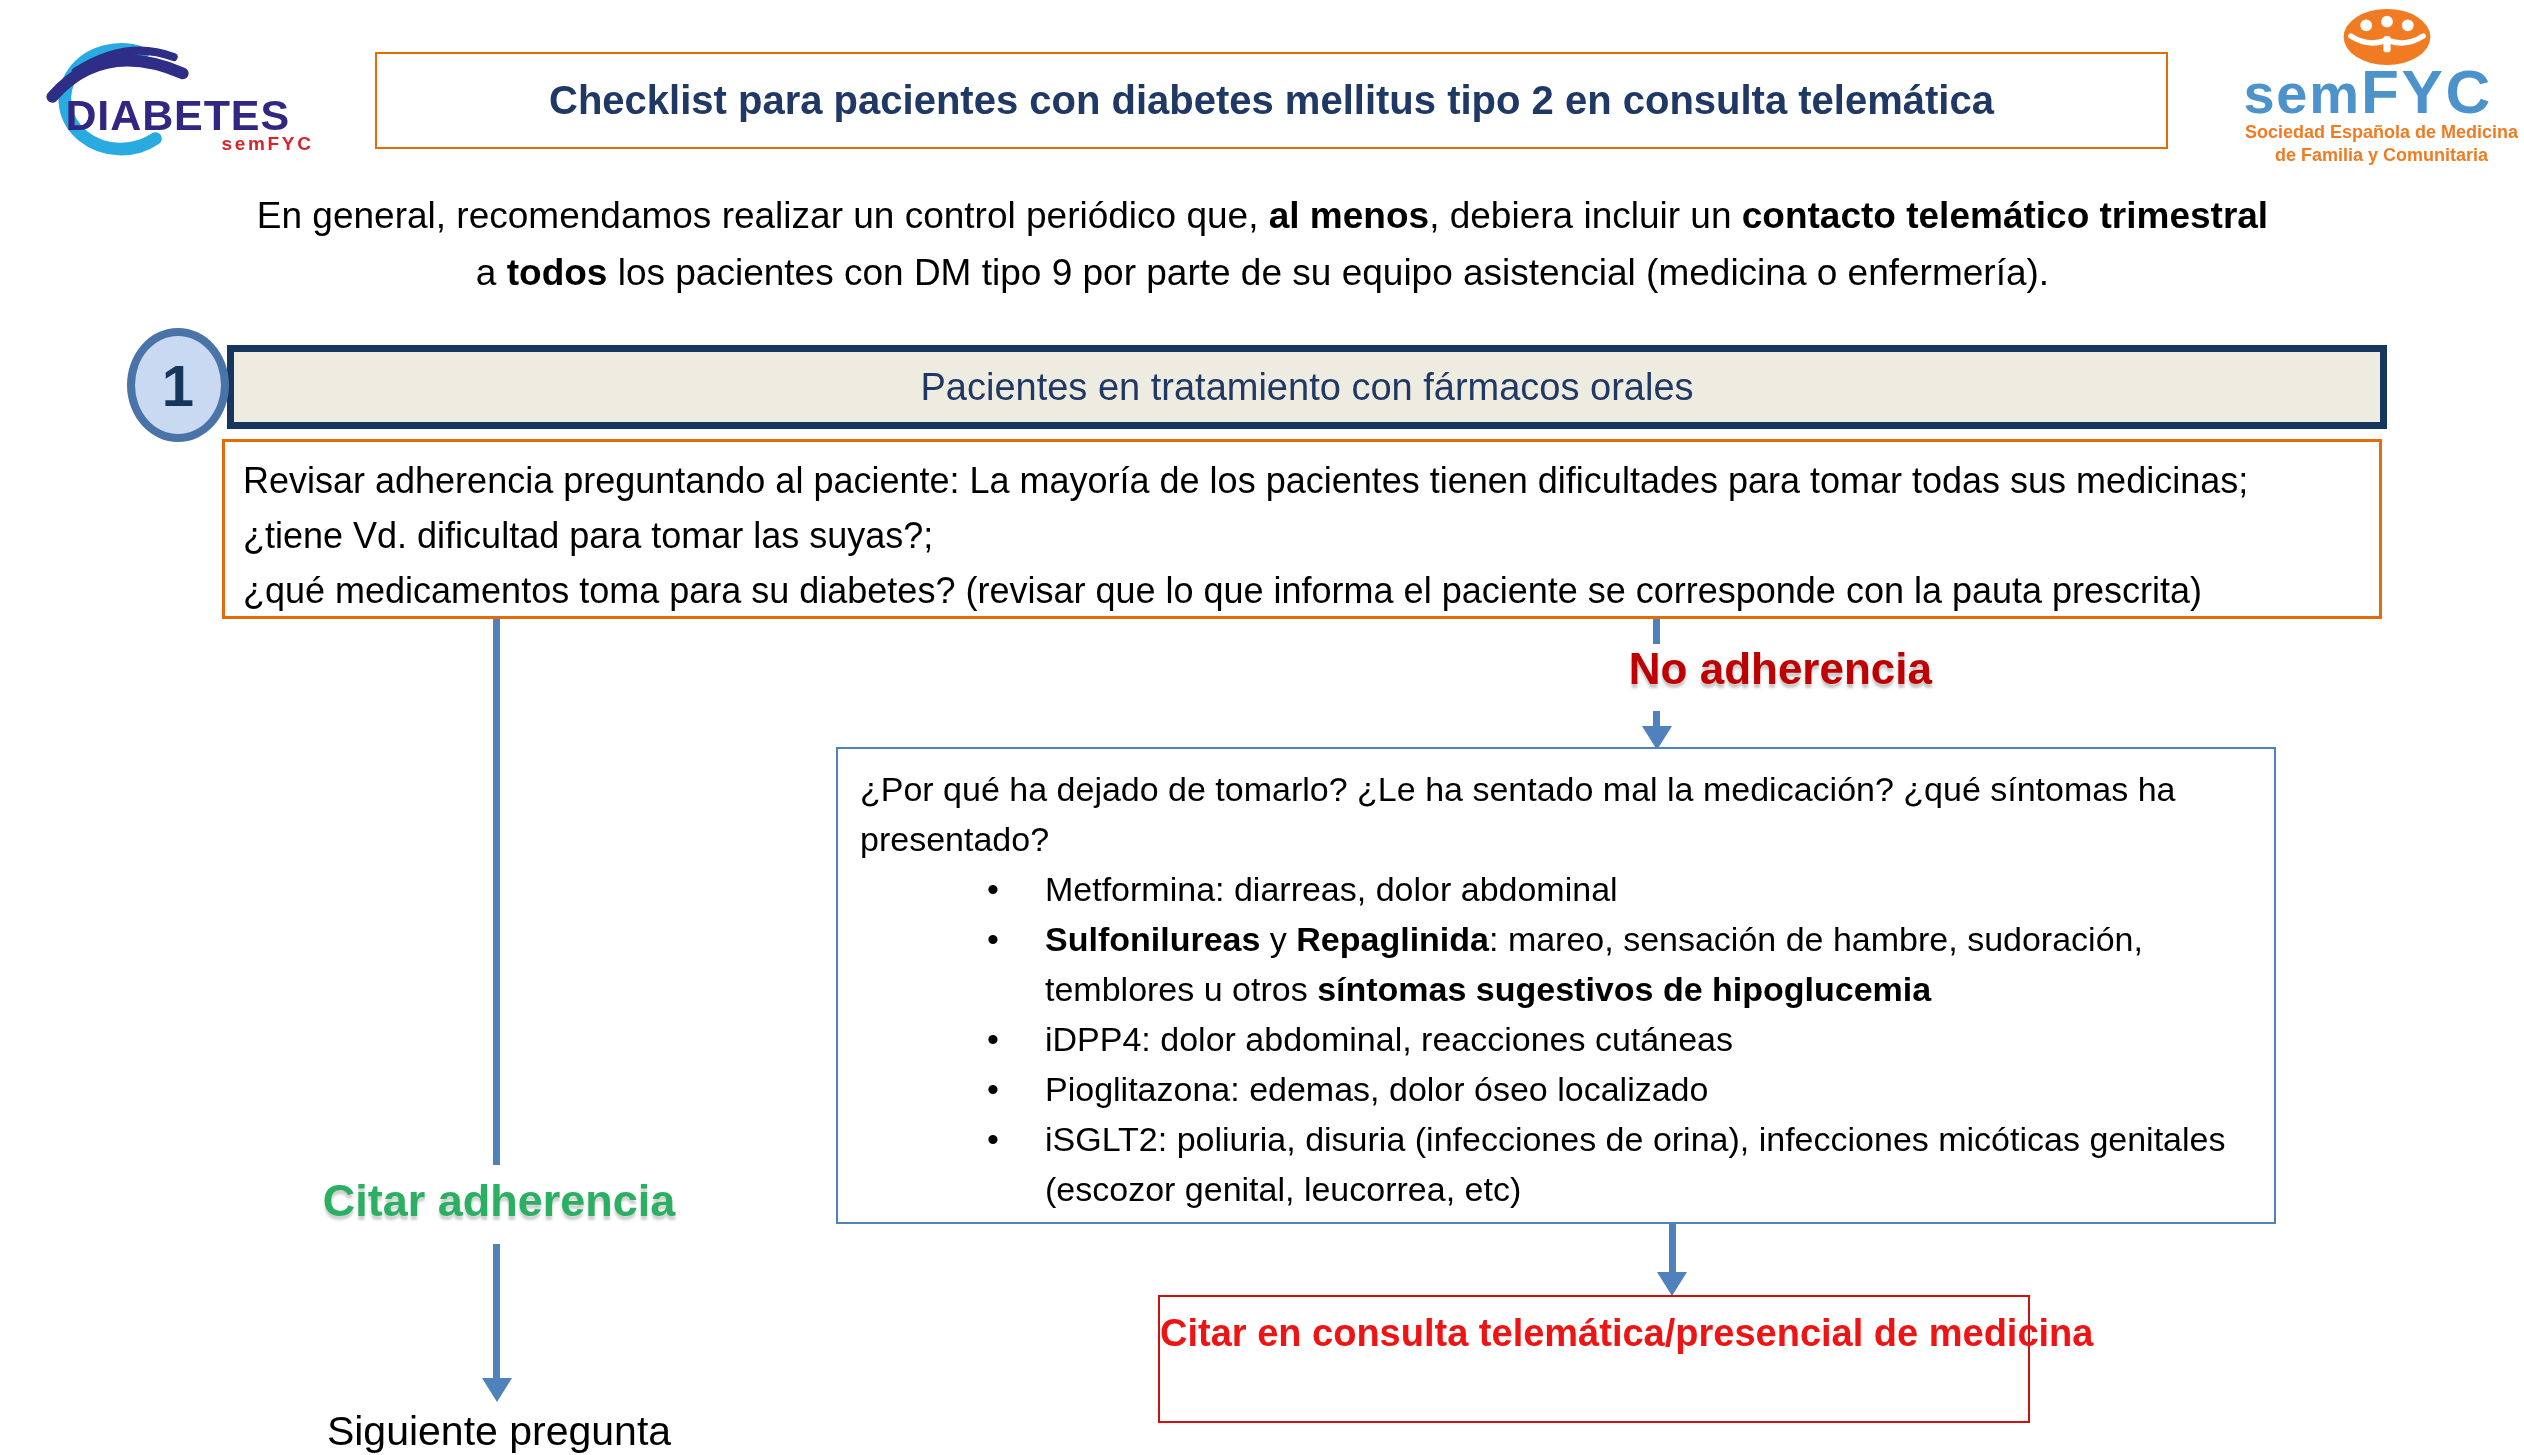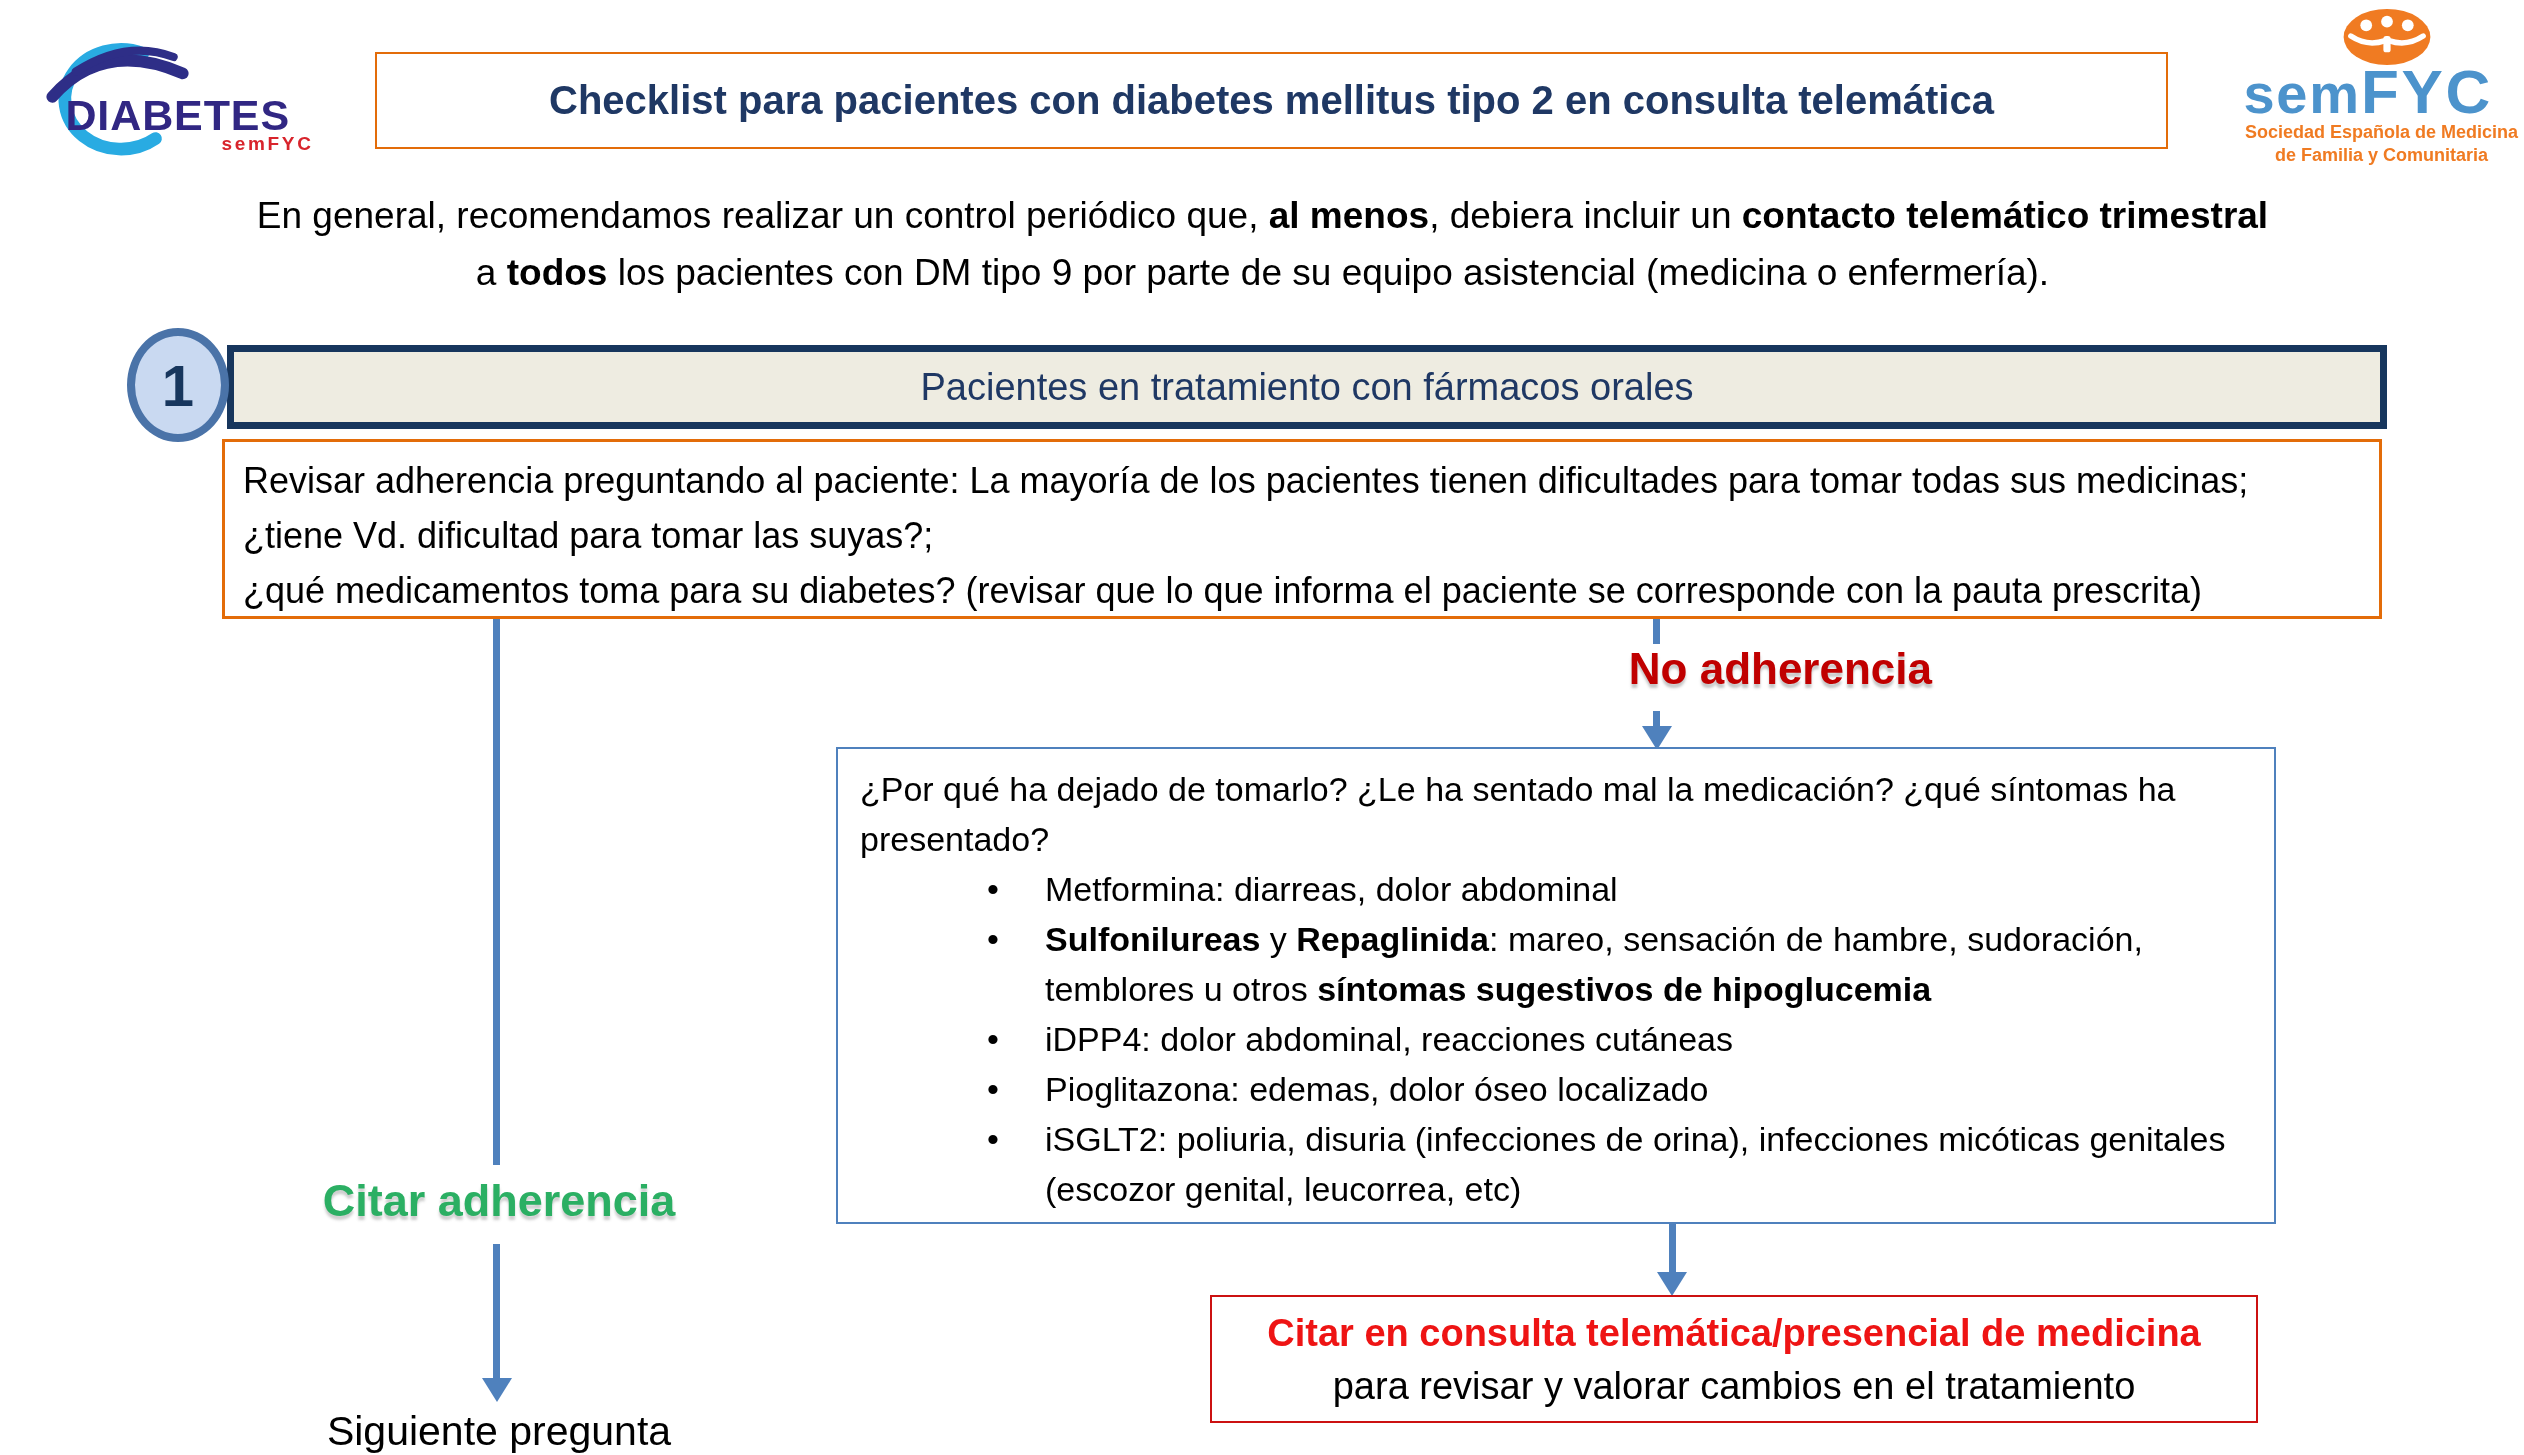--- a/index.html
+++ b/index.html
@@ -128,23 +128,23 @@
   .sb-list { list-style:none; margin:0; padding:0; }
   .sb-list li { position:relative; padding-left:185px; white-space:nowrap; }
   .sb-list li::before {
     content:"\2022";
     position:absolute; left:127px; top:0;
     font-size:34px; color:#000;
   }
 
   
   .cite-box {
-    left:1210px; top:1295px; width:1048px; height:128px;
+    left:1158px; top:1295px; width:872px; height:128px;
     border:2.7px solid var(--red-box-border,#CC1111);
-    text-align:center; padding-top:10px;
+    text-align:right; padding-top:10px;
     background:#fff;
   }
   .cite-line1 { font-size:38px; font-weight:700; line-height:53px; color:var(--red-bright,#EE1414); white-space:nowrap; }
   .cite-line2 { font-size:38px; line-height:53px; color:#000; white-space:nowrap; }
 
   b { font-weight:700; }
 </style>
 </head>
 <body>
 
@@ -218,15 +218,14 @@
     <li><span>Metformina: diarreas, dolor abdominal</span></li>
     <li><b>Sulfonilureas</b><span> y </span><b>Repaglinida</b><span>: mareo, sensación de hambre, sudoración,</span><br><span>temblores u otros </span><b>síntomas sugestivos de hipoglucemia</b></li>
     <li><span>iDPP4: dolor abdominal, reacciones cutáneas</span></li>
     <li><span>Pioglitazona: edemas, dolor óseo localizado</span></li>
     <li><span>iSGLT2: poliuria, disuria (infecciones de orina), infecciones micóticas genitales</span><br><span>(escozor genital, leucorrea, etc)</span></li>
   </ul>
 </div>
 
 <div class="abs cite-box">
   <div class="cite-line1">Citar en consulta telemática/presencial de medicina</div>
-  <div class="cite-line2">para revisar y valorar cambios en el tratamiento</div>
 </div>
 
 
 </body></html>

